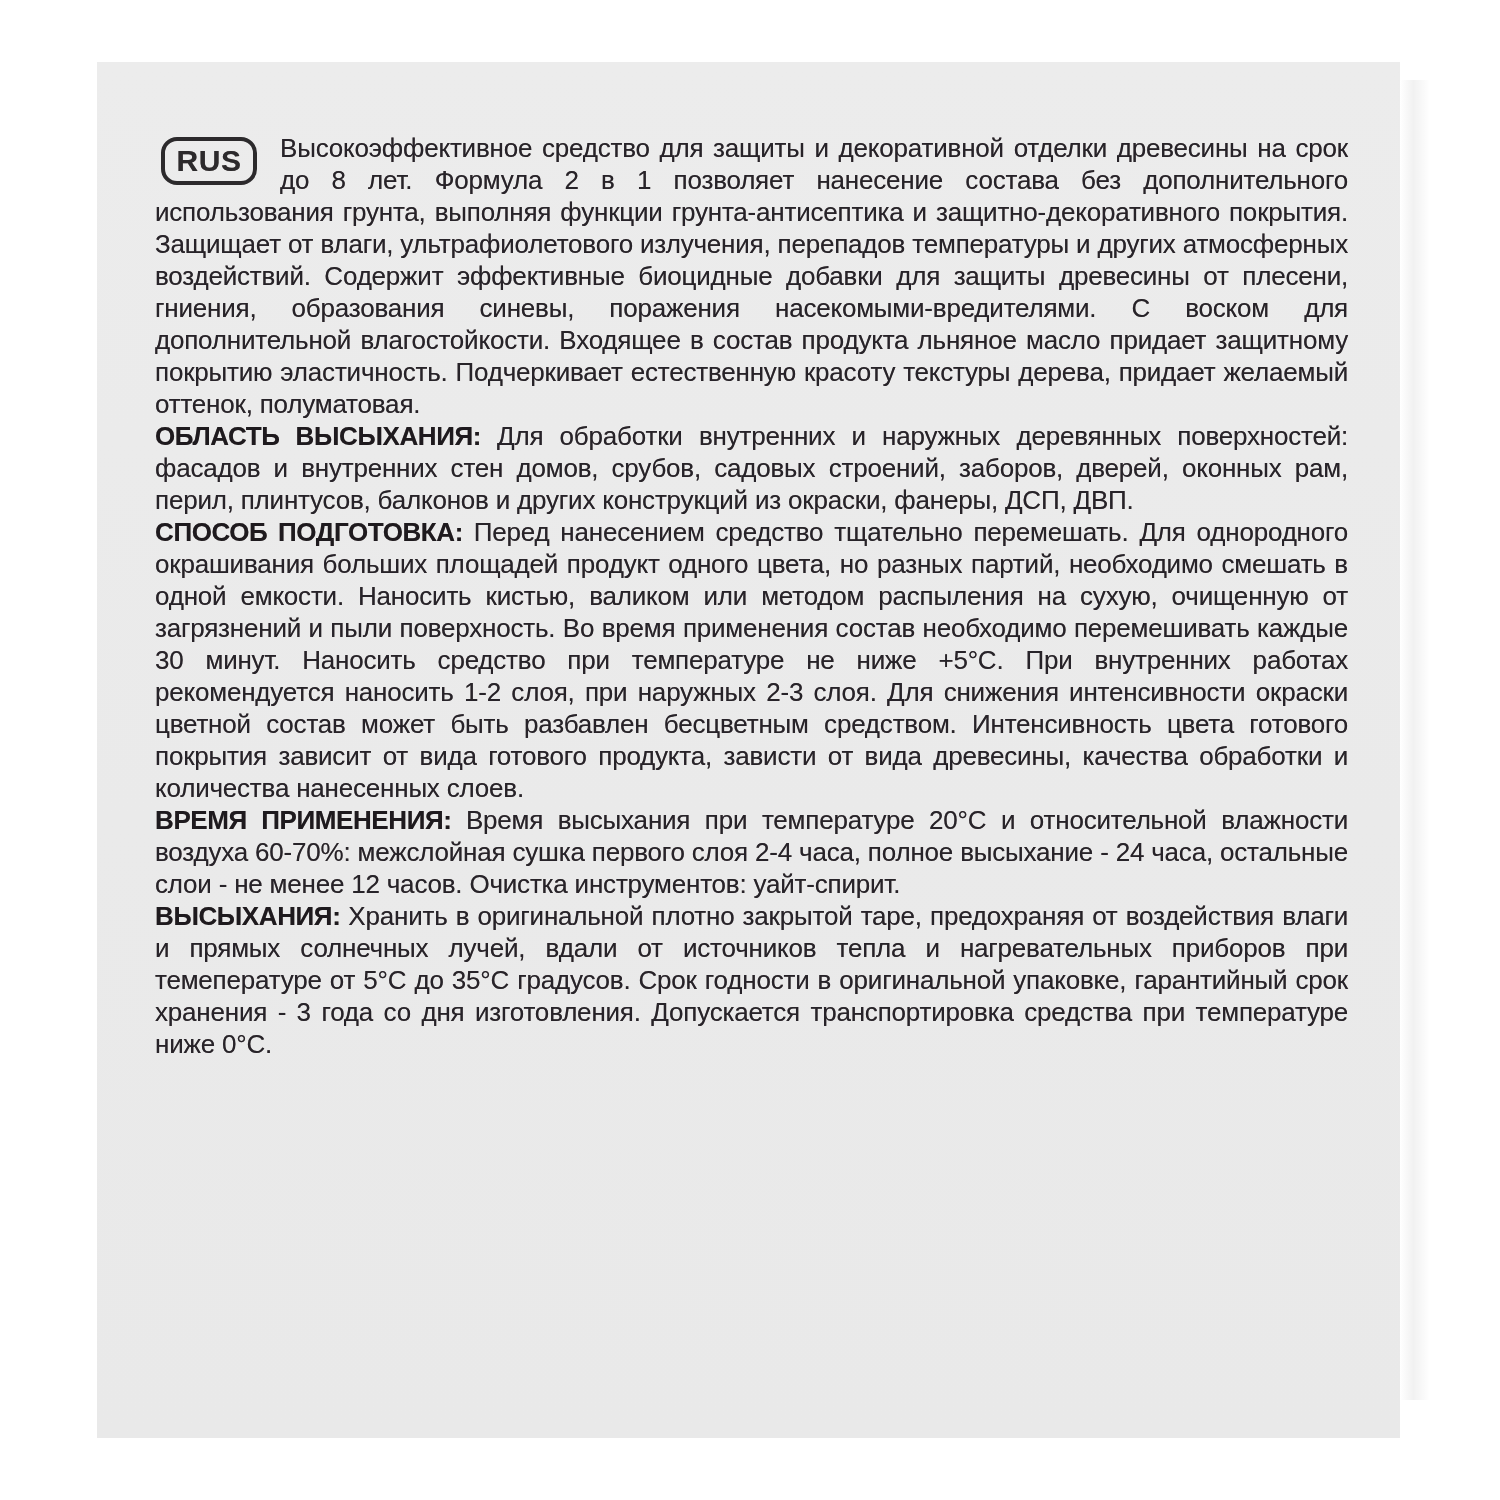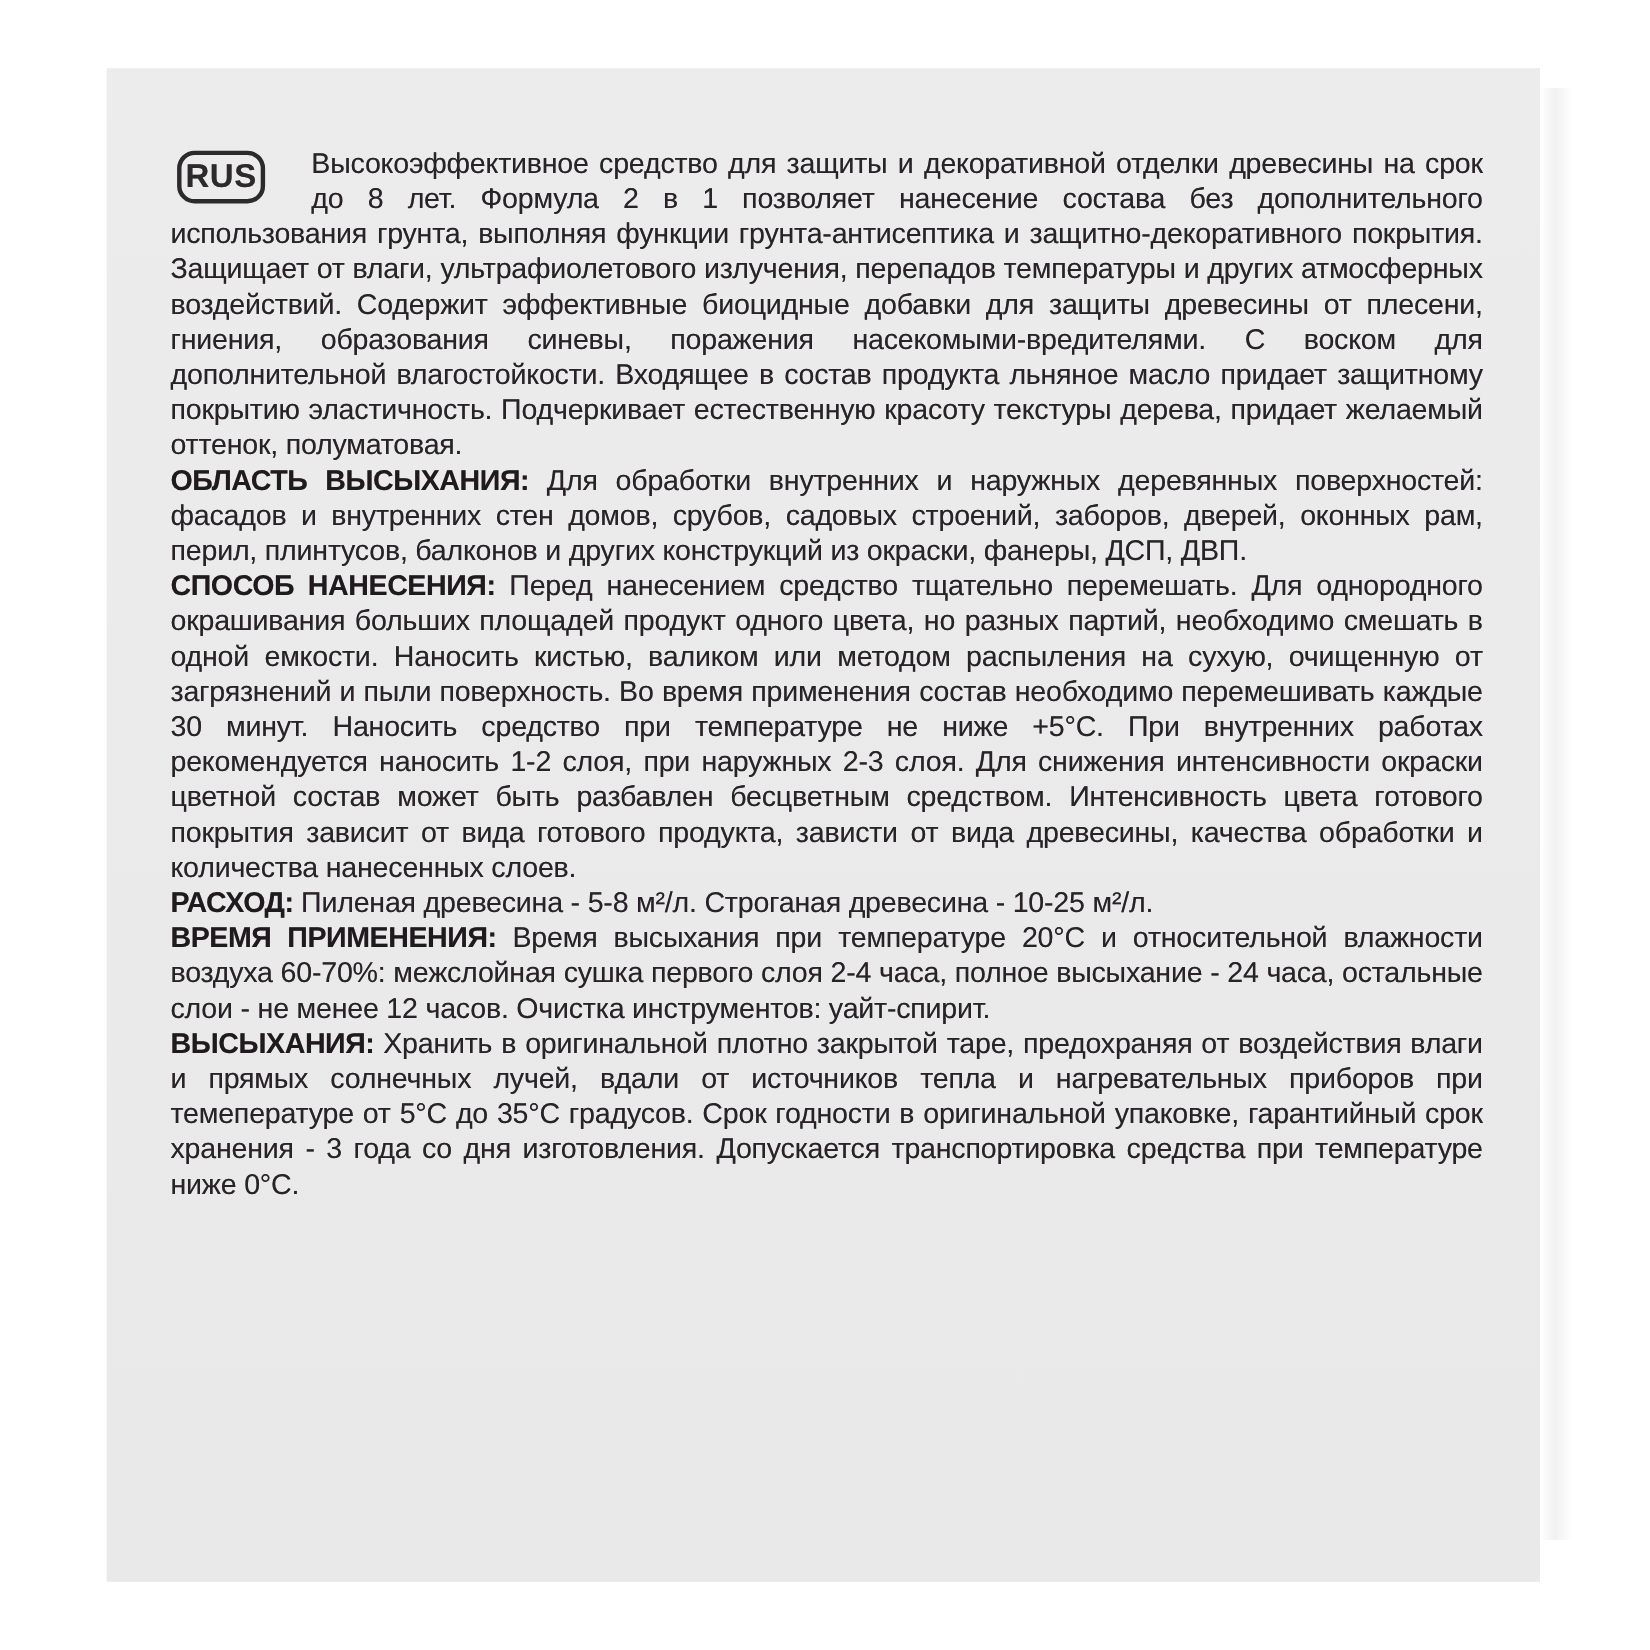--- a/index.html
+++ b/index.html
@@ -49,23 +49,23 @@
   .section {
     margin-top: 14px;
   }
   .section-heading {
     font-weight: bold;
     color: #1e1a1e;
     letter-spacing: -0.4px;
   }
   .rus-badge {
     float: left;
-    width: 80px;
+    width: 96px;
     height: 48px;
-    margin: 5px 42px 10px 6px;
+    margin: 5px 23px 10px 6px;
     border: 4px solid #2c2a2c;
     border-radius: 16px;
     box-sizing: border-box;
     display: flex;
     align-items: center;
     justify-content: center;
     font-weight: bold;
     font-size: 30px;
     letter-spacing: 0.5px;
     color: #2c2a2c;
@@ -87,28 +87,24 @@
         <span>Высокоэффективное средство для защиты и декоративной отделки древесины на срок до 8 лет. Формула 2 в 1 позволяет нанесение состава без дополнительного использования грунта, выполняя функции грунта-антисептика и защитно-декоративного покрытия. Защищает от влаги, ультрафиолетового излучения, перепадов температуры и других атмосферных воздействий. Содержит эффективные биоцидные добавки для защиты древесины от плесени, гниения, образования синевы, поражения насекомыми-вредителями. С воском для дополнительной влагостойкости. Входящее в состав продукта льняное масло придает защитному покрытию эластичность. Подчеркивает естественную красоту текстуры дерева, придает желаемый оттенок, полуматовая.</span>
       </p>
 
       <p class="section">
         <span class="section-heading">ОБЛАСТЬ ВЫСЫХАНИЯ: </span>
         <span>Для обработки внутренних и наружных деревянных поверхностей: фасадов и внутренних стен домов, срубов, садовых строений, заборов, дверей, оконных рам, перил, плинтусов, балконов и других конструкций из окраски, фанеры, ДСП, ДВП.</span>
       </p>
 
 
       <p class="section">
-        <span class="section-heading">СПОСОБ НАНЕСЕНИЯ: </span>
+        <span class="section-heading">СПОСОБ ПОДГОТОВКА: </span>
         <span>Перед нанесением средство тщательно перемешать. Для однородного окрашивания больших площадей продукт одного цвета, но разных партий, необходимо смешать в одной емкости. Наносить кистью, валиком или методом распыления на сухую, очищенную от загрязнений и пыли поверхность. Во время применения состав необходимо перемешивать каждые 30 минут. Наносить средство при температуре не ниже +5°С. При внутренних работах рекомендуется наносить 1-2 слоя, при наружных 2-3 слоя. Для снижения интенсивности окраски цветной состав может быть разбавлен бесцветным средством. Интенсивность цвета готового покрытия зависит от вида готового продукта, зависти от вида древесины, качества обработки и количества нанесенных слоев.</span>
       </p>
 
-      <p class="section">
-        <span class="section-heading">РАСХОД: </span>
-        <span>Пиленая древесина - 5-8 м²/л. Строганая древесина - 10-25 м²/л.</span>
-      </p>
 
       <p class="section">
         <span class="section-heading">ВРЕМЯ ПРИМЕНЕНИЯ: </span>
         <span>Время высыхания при температуре 20°С и относительной влажности воздуха 60-70%: межслойная сушка первого слоя 2-4 часа, полное высыхание - 24 часа, остальные слои - не менее 12 часов. Очистка инструментов: уайт-спирит.</span>
       </p>
 
       <p class="section">
         <span class="section-heading">ВЫСЫХАНИЯ: </span>
         <span>Хранить в оригинальной плотно закрытой таре, предохраняя от воздействия влаги и прямых солнечных лучей, вдали от источников тепла и нагревательных приборов при темепературе от 5°С до 35°С градусов. Срок годности в оригинальной упаковке, гарантийный срок хранения - 3 года со дня изготовления. Допускается транспортировка средства при температуре ниже 0°С.</span>
       </p>

